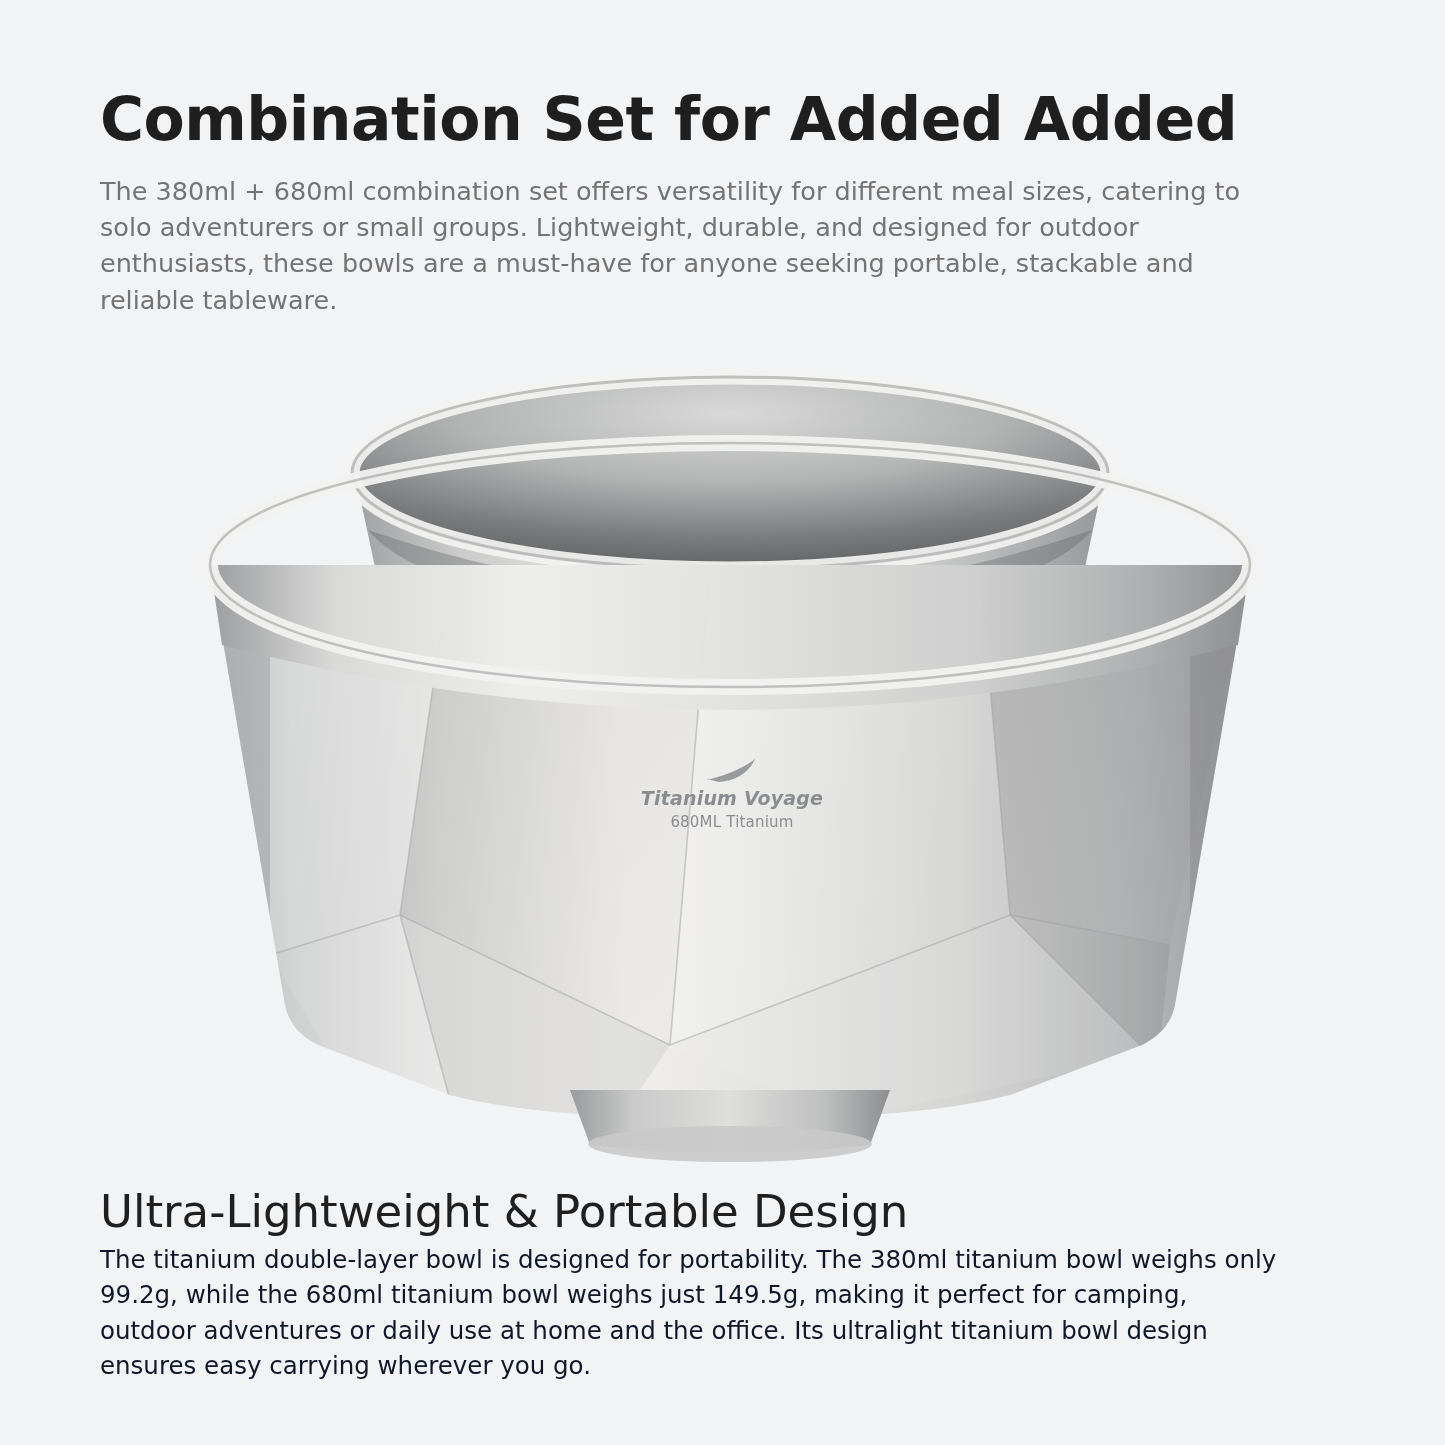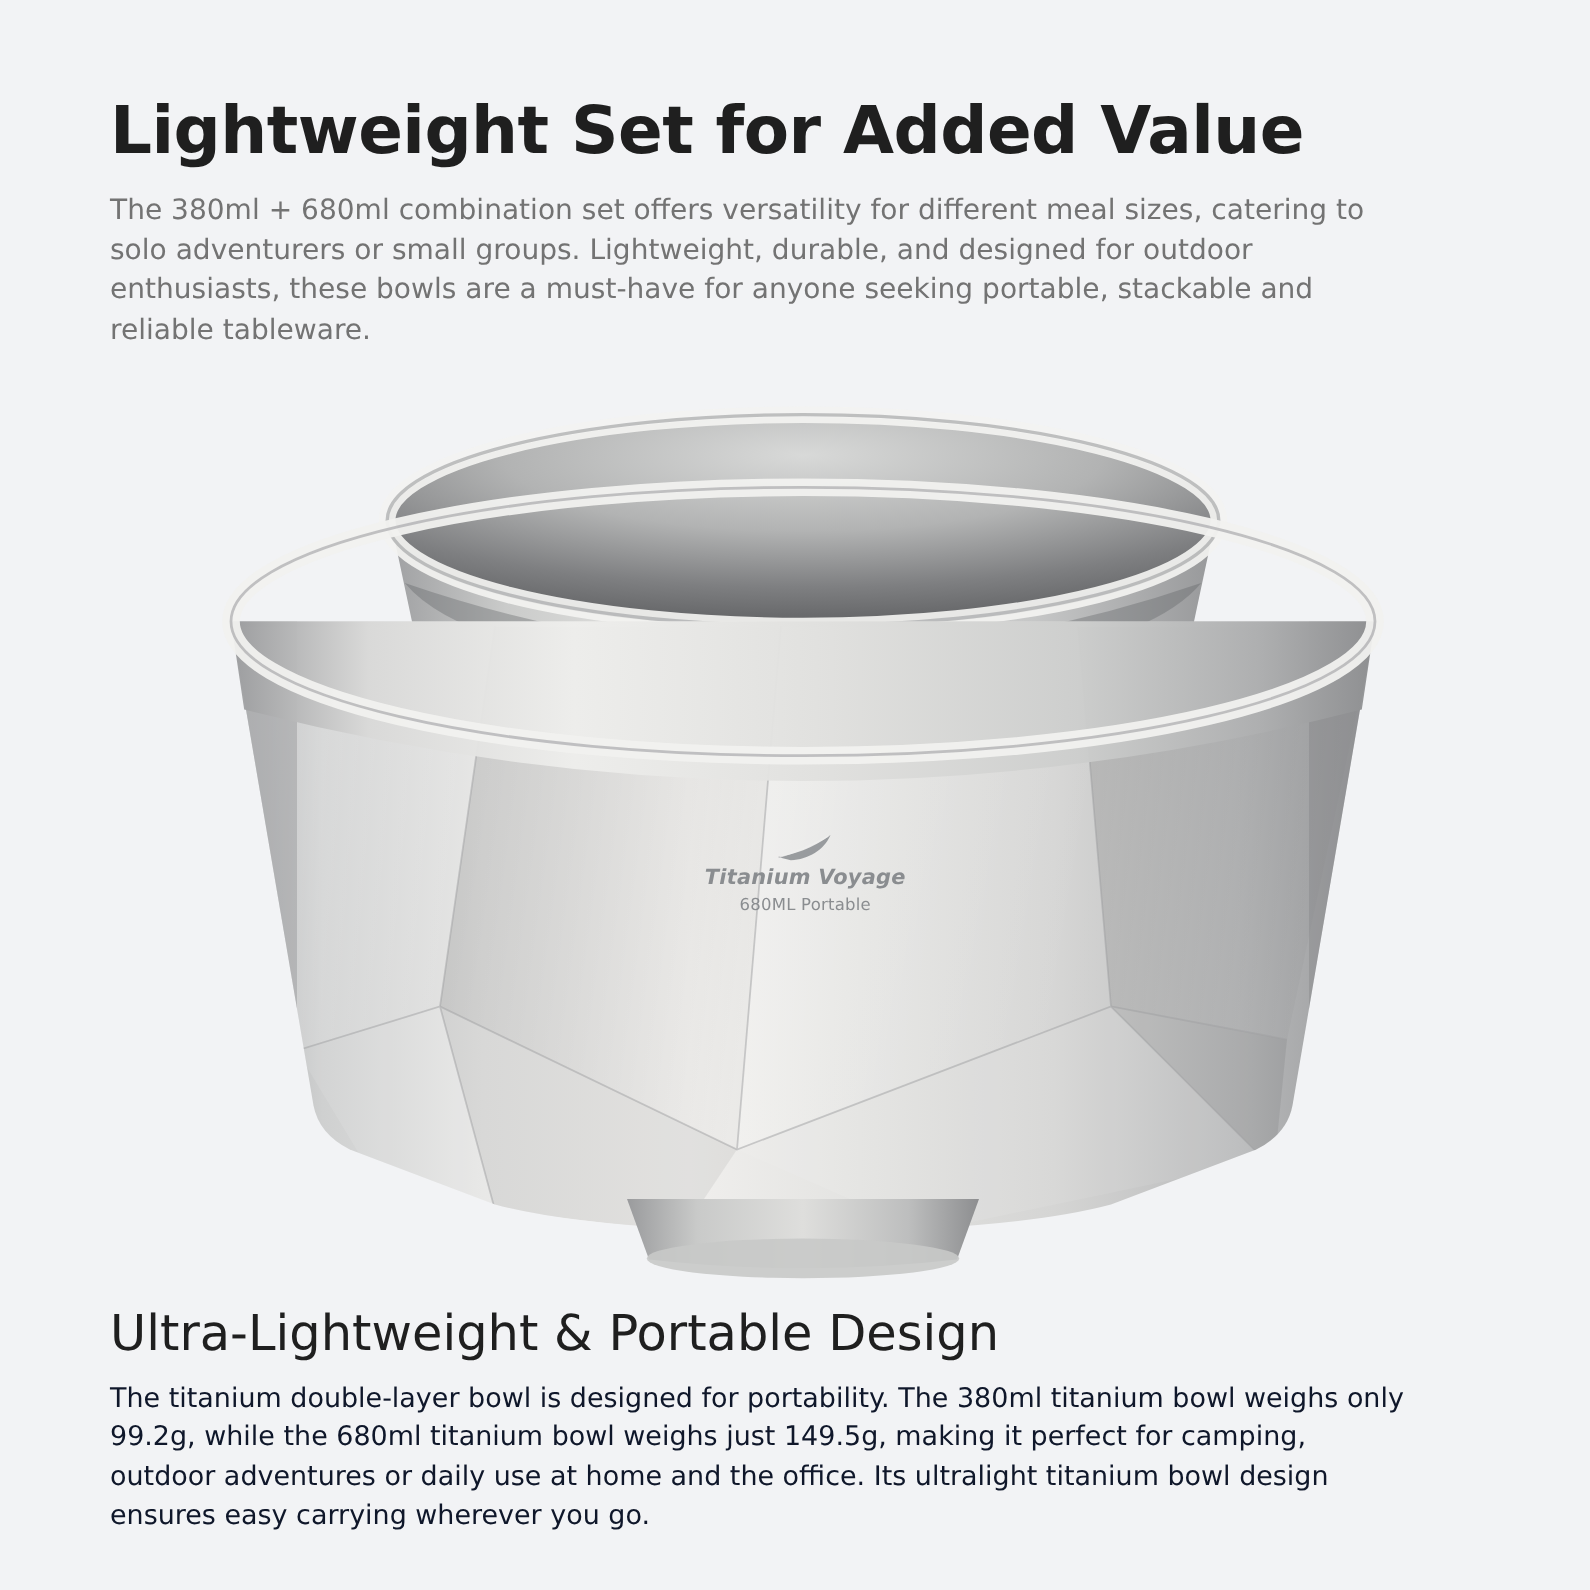--- a/index.html
+++ b/index.html
@@ -49,21 +49,21 @@
   .bottom-block {
     position: absolute;
     left: 100px;
     top: 1188px;
     width: 1250px;
   }
   .subhead {
     font-size: 45px;
     font-weight: 400;
     line-height: 1.08;
-    margin: 0 0 16px 0;
+    margin: 0 0 5px 0;
     color: #1f1f1f;
   }
   .body-copy-2 {
     font-size: 24.5px;
     line-height: 1.45;
     color: #0f172a;
     margin: 0;
     max-width: 1180px;
   }
 
@@ -111,21 +111,21 @@
     display: block;
     margin: 0 auto 6px auto;
   }
 </style>
 </head>
 <body>
 
 <div class="page">
 
   <div class="top-block">
-    <h1 class="headline">Lightweight Set for Added Value</h1>
+    <h1 class="headline">Combination Set for Added Added</h1>
     <p class="body-copy">The 380ml + 680ml combination set offers versatility for different meal sizes, catering to solo adventurers or small groups. Lightweight, durable, and designed for outdoor enthusiasts, these bowls are a must-have for anyone seeking portable, stackable and reliable tableware.</p>
   </div>
 
   <div class="product-stage">
     <svg class="bowl-svg" viewBox="0 0 1150 810" xmlns="http://www.w3.org/2000/svg">
       <defs>
 
         <linearGradient id="bigBody" x1="0" y1="0" x2="1" y2="0">
           <stop offset="0%" stop-color="#a9abad"></stop>
           <stop offset="8%" stop-color="#cfd0d0"></stop>
@@ -266,21 +266,21 @@
         <ellipse cx="580" cy="789" rx="142" ry="18" fill="#c8c9c8" opacity="0.9"></ellipse>
       </g>
     </svg>
 
     <div class="brand-mark">
       <svg class="brand-logo" width="54" height="26" viewBox="0 0 54 26">
         <path d="M2,22 C16,20 34,14 50,2 C44,16 30,24 14,25 Z" fill="#8a8d90" opacity="0.85"></path>
         <path d="M4,22 C20,17 36,10 48,3" stroke="#f0f0ee" stroke-width="1.4" fill="none" opacity="0.7"></path>
       </svg>
       <p class="brand-name">Titanium Voyage</p>
-      <p class="brand-sub">680ML Portable</p>
+      <p class="brand-sub">680ML Titanium</p>
     </div>
   </div>
 
   <div class="bottom-block">
     <h2 class="subhead">Ultra-Lightweight &amp; Portable Design</h2>
     <p class="body-copy-2">The titanium double-layer bowl is designed for portability. The 380ml titanium bowl weighs only 99.2g, while the 680ml titanium bowl weighs just 149.5g, making it perfect for camping, outdoor adventures or daily use at home and the office. Its ultralight titanium bowl design ensures easy carrying wherever you go.</p>
   </div>
 
 </div>
 

